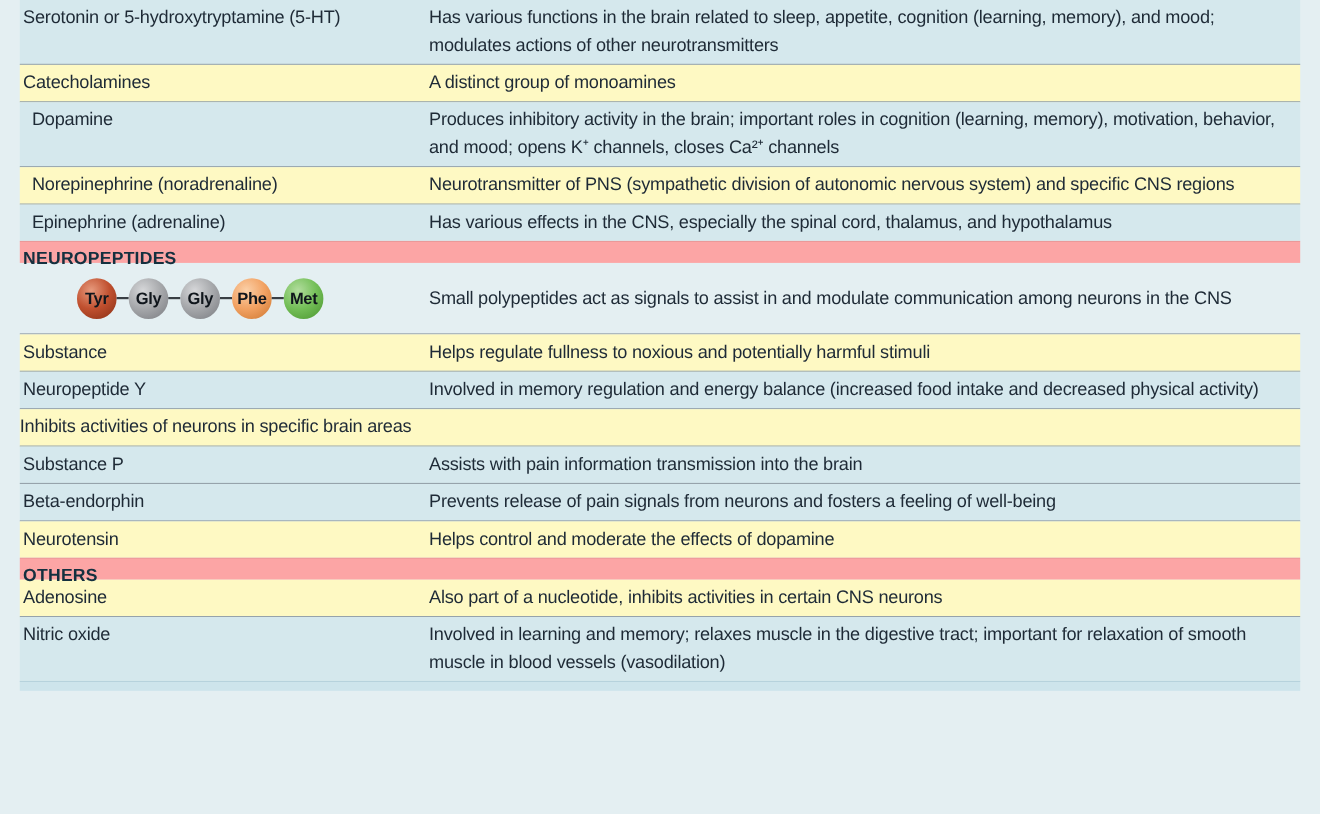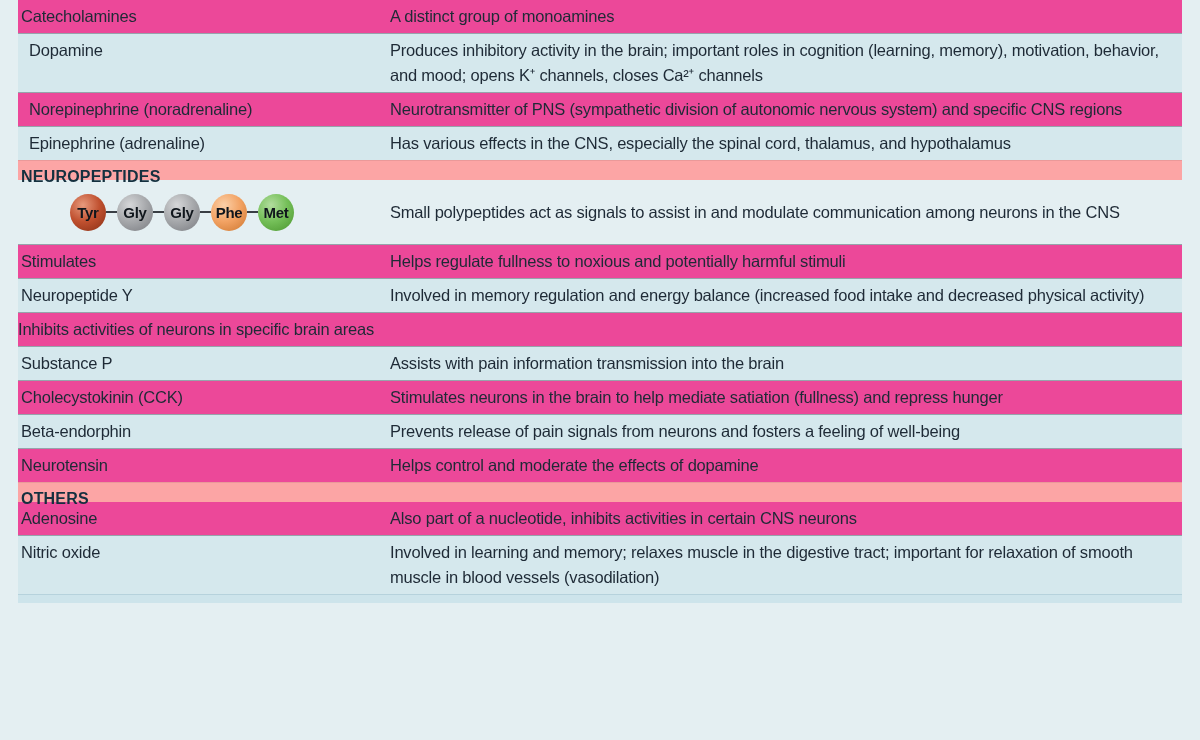--- a/index.html
+++ b/index.html
@@ -16,21 +16,21 @@
   }
   .row {
     display: flex;
     align-items: flex-start;
     border-bottom: 1px solid #96a3ab;
     padding: 4px 0 4px 0;
     box-sizing: border-box;
   }
   .row.no-divider { border-bottom: none; }
   .row.tint-blue  { background: #d5e8ed; }
-  .row.tint-light { background: #ec4899; }
+  .row.tint-light { background: #fef9c3; }
   .name-cell {
     flex: 0 0 372px; width: 372px;
     box-sizing: border-box;
     padding-left: 3px;
     font-size: 16.5px; line-height: 25px;
     letter-spacing: -0.2px;
   }
   .name-cell.indent { padding-left: 11px; }
   .desc-cell {
     flex: 1;
@@ -79,20 +79,24 @@
     background: #cde4eb;
     border-top: 1px solid #b6d2dc;
   }
 </style>
 </head>
 <body>
 
 <div class="page">
   <div class="table-wrap">
     <div id="rows-host">
+        <div class="row tint-blue">
+    <div class="name-cell">Serotonin or 5-hydroxytryptamine (5-HT)</div>
+    <div class="desc-cell">Has various functions in the brain related to sleep, appetite, cognition (learning, memory), and mood; modulates actions of other neurotransmitters</div>
+  </div>
         <div class="row tint-light">
     <div class="name-cell">Catecholamines</div>
     <div class="desc-cell">A distinct group of monoamines</div>
   </div>
         <div class="row tint-blue">
     <div class="name-cell indent">Dopamine</div>
     <div class="desc-cell">Produces inhibitory activity in the brain; important roles in cognition (learning, memory), motivation, behavior, and mood; opens K⁺ channels, closes Ca²⁺ channels</div>
   </div>
         <div class="row tint-light">
     <div class="name-cell indent">Norepinephrine (noradrenaline)</div>
@@ -113,37 +117,33 @@
             <span class="bond"></span>
             <span class="bead" style="background: radial-gradient(circle at 36% 30%, rgb(214, 215, 217) 0%, rgb(166, 168, 171) 48%, rgb(127, 129, 134) 92%);">Gly</span>
             <span class="bond"></span>
             <span class="bead" style="background: radial-gradient(circle at 36% 30%, rgb(251, 208, 168) 0%, rgb(242, 162, 99) 48%, rgb(210, 124, 54) 92%);">Phe</span>
             <span class="bond"></span>
             <span class="bead" style="background: radial-gradient(circle at 36% 30%, rgb(178, 221, 158) 0%, rgb(116, 191, 88) 48%, rgb(79, 154, 51) 92%);">Met</span>
           </div>
     <div class="desc-cell">Small polypeptides act as signals to assist in and modulate communication among neurons in the CNS</div>
   </div>
         <div class="row tint-light">
-    <div class="name-cell">Stimulates</div>
+    <div class="name-cell">Substance</div>
     <div class="desc-cell">Helps regulate fullness to noxious and potentially harmful stimuli</div>
   </div>
         <div class="row tint-blue">
     <div class="name-cell">Neuropeptide Y</div>
     <div class="desc-cell">Involved in memory regulation and energy balance (increased food intake and decreased physical activity)</div>
   </div>
         <div class="row tint-light">
     <div class="desc-cell">Inhibits activities of neurons in specific brain areas</div>
   </div>
         <div class="row tint-blue">
     <div class="name-cell">Substance P</div>
     <div class="desc-cell">Assists with pain information transmission into the brain</div>
-  </div>
-        <div class="row tint-light">
-    <div class="name-cell">Cholecystokinin (CCK)</div>
-    <div class="desc-cell">Stimulates neurons in the brain to help mediate satiation (fullness) and repress hunger</div>
   </div>
         <div class="row tint-blue">
     <div class="name-cell">Beta-endorphin</div>
     <div class="desc-cell">Prevents release of pain signals from neurons and fosters a feeling of well-being</div>
   </div>
         <div class="row tint-light no-divider">
     <div class="name-cell">Neurotensin</div>
     <div class="desc-cell">Helps control and moderate the effects of dopamine</div>
   </div>
         <div class="section-row">

